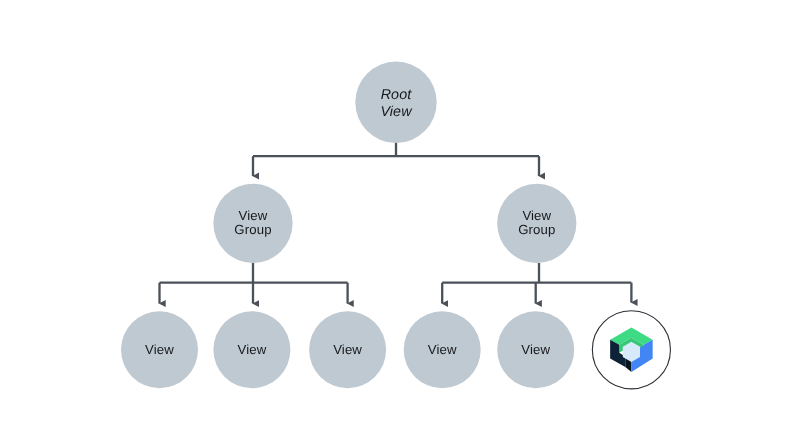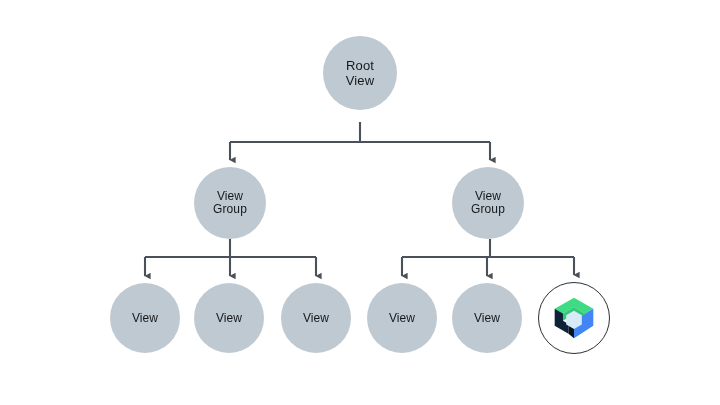--- a/index.html
+++ b/index.html
@@ -37,23 +37,24 @@
   .node-label {
     font-size: 12px;
     line-height: 13px;
     color: #16191c;
     letter-spacing: 0.1px;
     white-space: pre-line;
     pointer-events: none;
   }
   .node-root {
     left: 323px;
-    top: 36px;
+    top: 56px;
     width: 74px;
     height: 74px;
+    font-style: italic;
   }
   .node-root .node-label { font-size: 13px; line-height: 15px; }
   .node-group-left {
     left: 194px;
     top: 167px;
     width: 72px;
     height: 72px;
   }
   .node-group-right {
     left: 452px;

